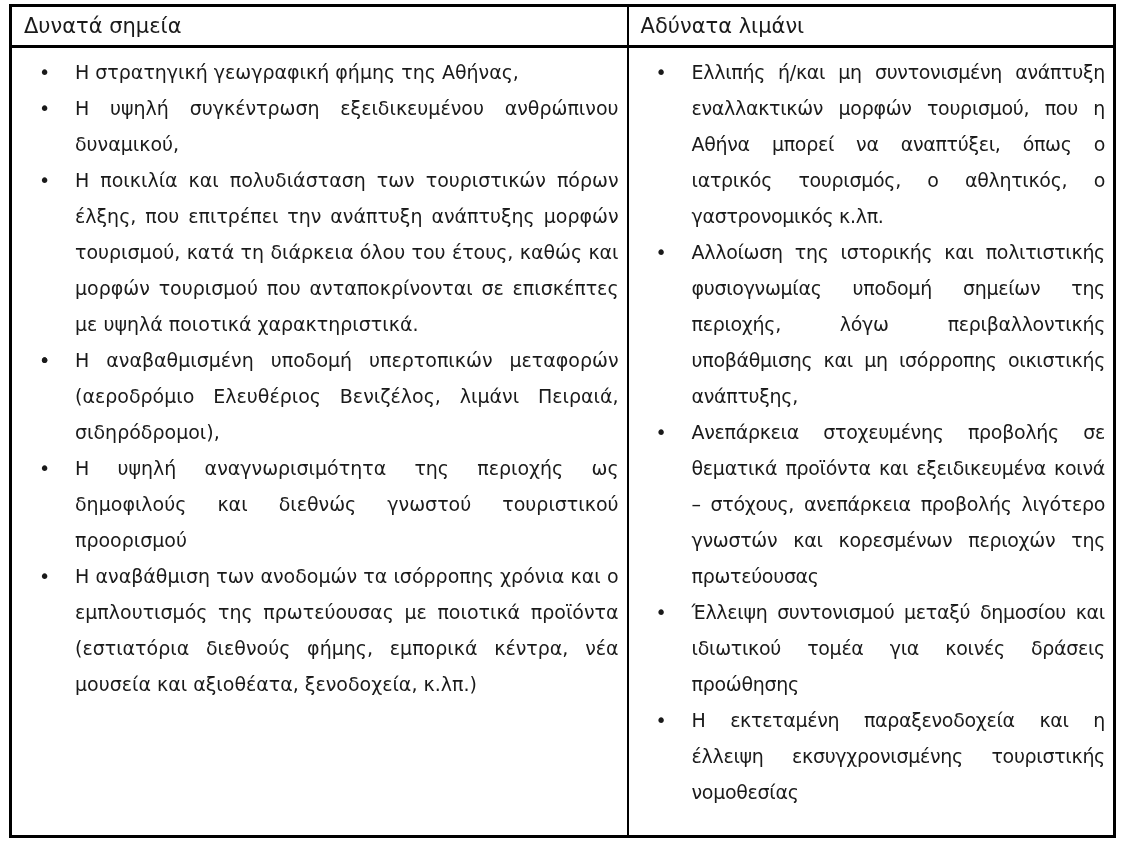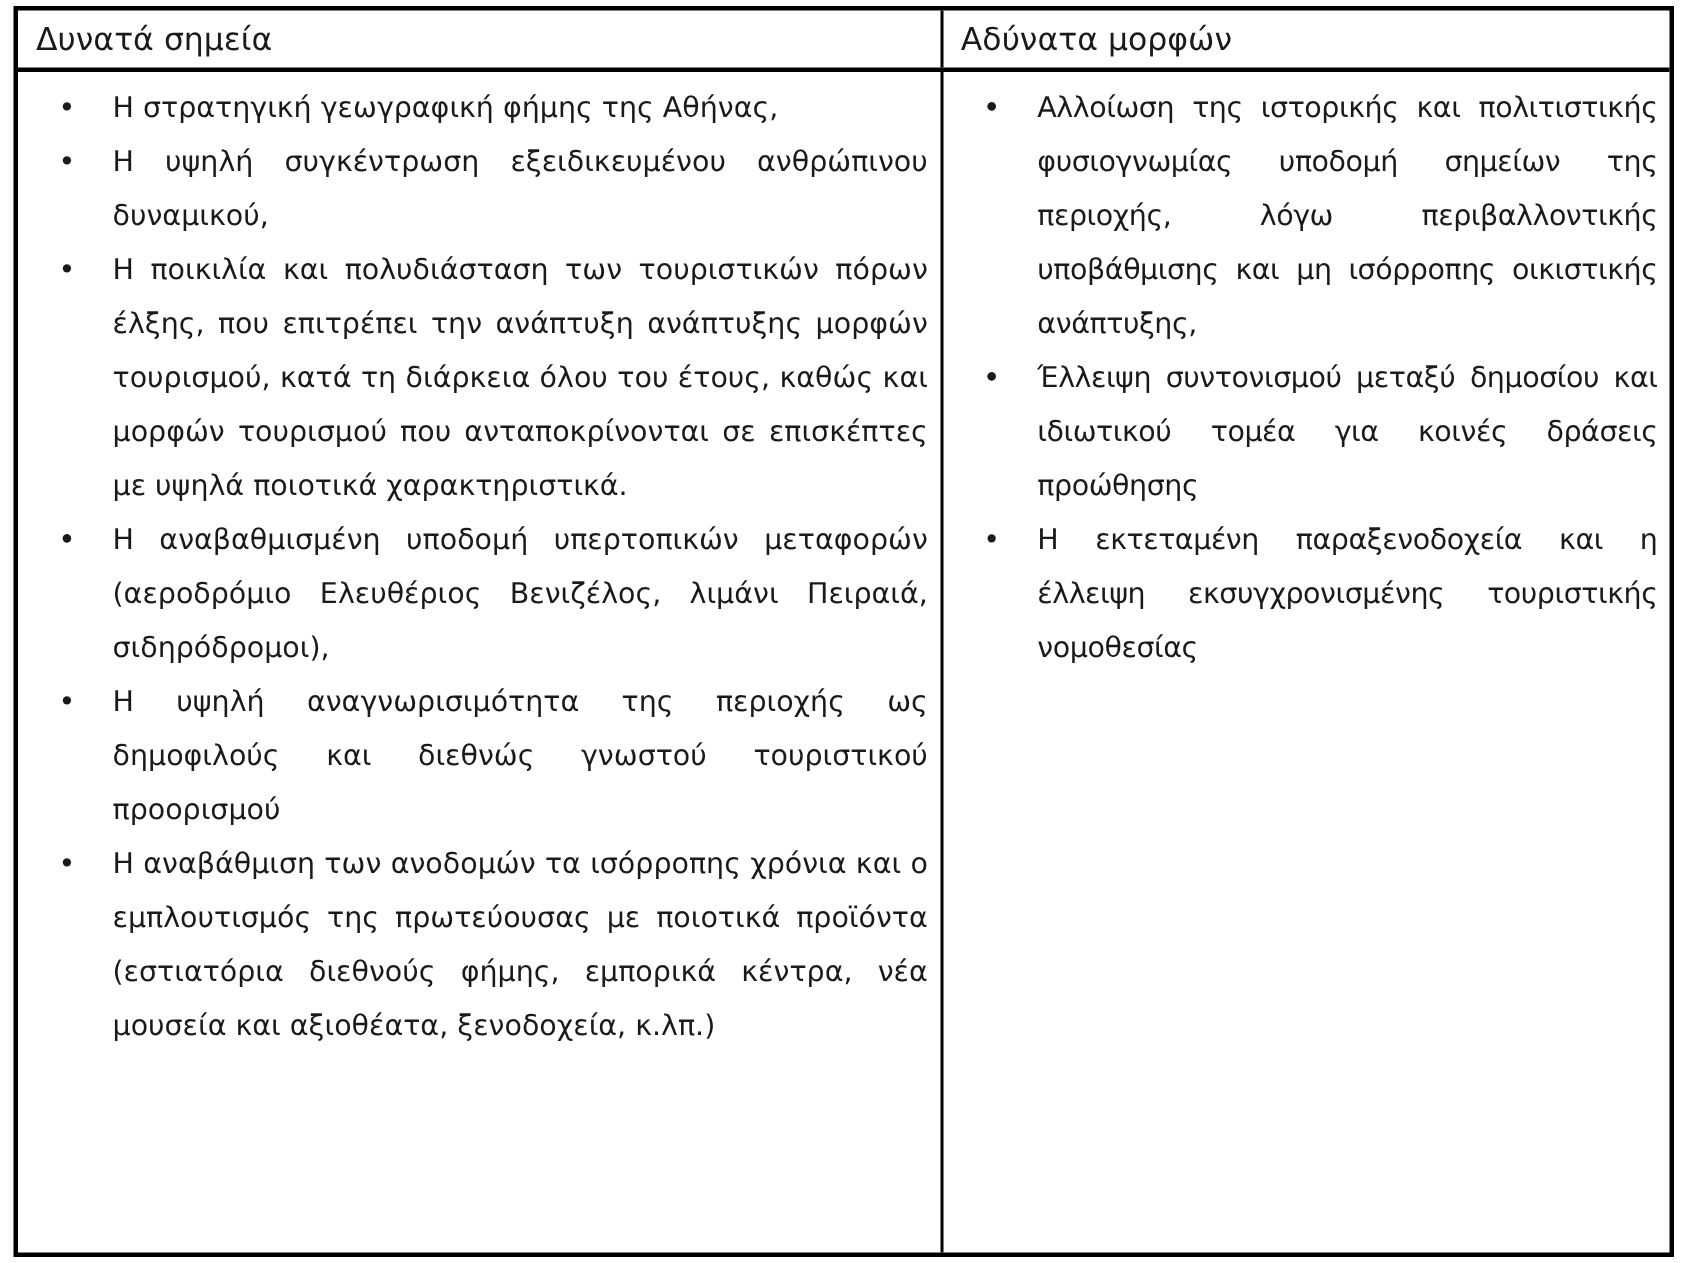--- a/index.html
+++ b/index.html
@@ -85,40 +85,40 @@
   }
 </style>
 </head>
 <body>
 
 <div class="page">
   <div class="swot-table">
 
     <div class="header-row">
       <div class="header-cell col-left">Δυνατά σημεία</div>
-      <div class="header-cell col-right">Αδύνατα μορφών</div>
+      <div class="header-cell col-right">Αδύνατα λιμάνι</div>
     </div>
 
     <div class="body-row">
       <div class="body-cell col-left">
         <ul class="bullet-list">
             <li><span class="bullet">•</span><span>Η στρατηγική γεωγραφική φήμης της Αθήνας,</span></li>
             <li><span class="bullet">•</span><span>Η υψηλή συγκέντρωση εξειδικευμένου ανθρώπινου δυναμικού,</span></li>
             <li><span class="bullet">•</span><span>Η ποικιλία και πολυδιάσταση των τουριστικών πόρων έλξης, που επιτρέπει την ανάπτυξη ανάπτυξης μορφών τουρισμού, κατά τη διάρκεια όλου του έτους, καθώς και μορφών τουρισμού που ανταποκρίνονται σε επισκέπτες με υψηλά ποιοτικά χαρακτηριστικά.</span></li>
             <li><span class="bullet">•</span></li>
             <li><span class="bullet">•</span><span>Η αναβαθμισμένη υποδομή υπερτοπικών μεταφορών (αεροδρόμιο Ελευθέριος Βενιζέλος, λιμάνι Πειραιά, σιδηρόδρομοι),</span></li>
             <li><span class="bullet">•</span><span>Η υψηλή αναγνωρισιμότητα της περιοχής ως δημοφιλούς και διεθνώς γνωστού τουριστικού προορισμού</span></li>
             <li><span class="bullet">•</span><span>Η αναβάθμιση των ανοδομών τα ισόρροπης χρόνια και ο εμπλουτισμός της πρωτεύουσας με ποιοτικά προϊόντα (εστιατόρια διεθνούς φήμης, εμπορικά κέντρα, νέα μουσεία και αξιοθέατα, ξενοδοχεία, κ.λπ.)</span></li>
           </ul>
       </div>
       <div class="body-cell col-right">
         <ul class="bullet-list">
-            <li><span class="bullet">•</span></li>
+            <li><span class="bullet">•</span><span>Ελλιπής ή/και μη συντονισμένη ανάπτυξη εναλλακτικών μορφών τουρισμού, που η Αθήνα μπορεί να αναπτύξει, όπως ο ιατρικός τουρισμός, ο αθλητικός, ο γαστρονομικός κ.λπ.</span></li>
             <li><span class="bullet">•</span><span>Αλλοίωση της ιστορικής και πολιτιστικής φυσιογνωμίας υποδομή σημείων της περιοχής, λόγω περιβαλλοντικής υποβάθμισης και μη ισόρροπης οικιστικής ανάπτυξης,</span></li>
-            <li><span class="bullet">•</span></li>
+            <li><span class="bullet">•</span><span>Ανεπάρκεια στοχευμένης προβολής σε θεματικά προϊόντα και εξειδικευμένα κοινά – στόχους, ανεπάρκεια προβολής λιγότερο γνωστών και κορεσμένων περιοχών της πρωτεύουσας</span></li>
             <li><span class="bullet">•</span><span>Έλλειψη συντονισμού μεταξύ δημοσίου και ιδιωτικού τομέα για κοινές δράσεις προώθησης</span></li>
             <li><span class="bullet">•</span><span>Η εκτεταμένη παραξενοδοχεία και η έλλειψη εκσυγχρονισμένης τουριστικής νομοθεσίας</span></li>
           </ul>
       </div>
     </div>
 
   </div>
 </div>
 
 </body></html>

